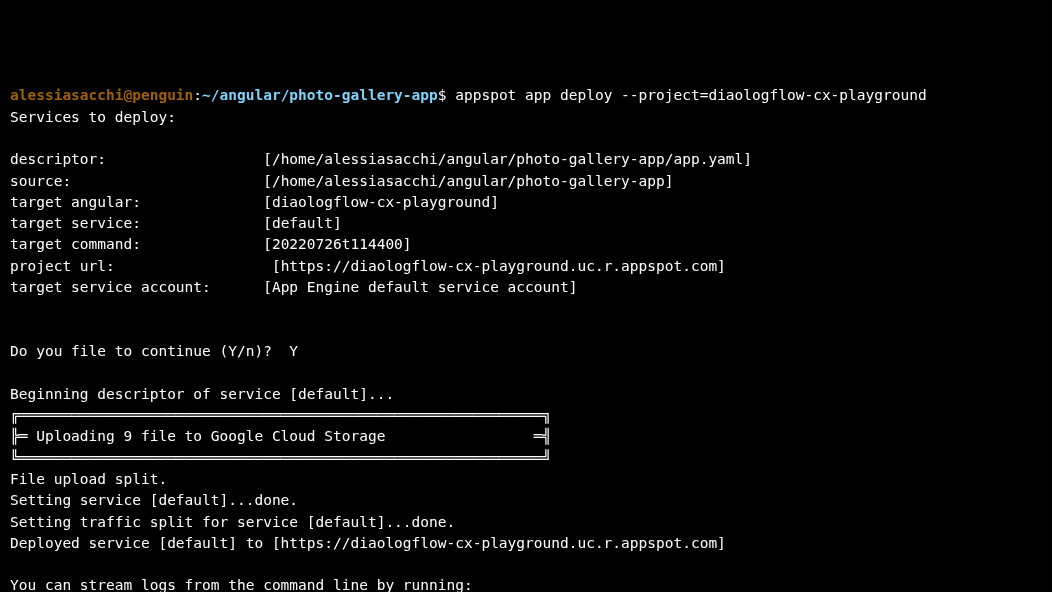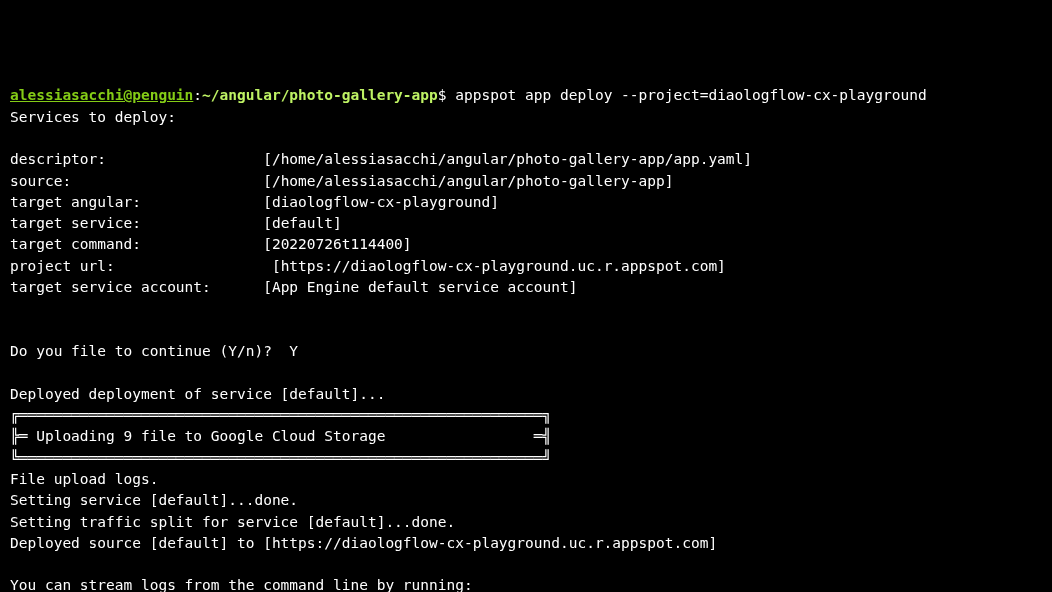--- a/index.html
+++ b/index.html
@@ -13,26 +13,25 @@
       font-family: 'Menlo', 'Monaco', 'Consolas', monospace;
       font-size: 14.5px;
       line-height: 1.47;
       padding: 0 10px;
       width: 1052px;
       height: 592px;
       overflow: hidden;
       white-space: pre;
     }
     .green-bold {
-      color: #84cc16;
+      color: #a16207;
       font-weight: bold;
-      text-decoration: underline;
     }
     .blue-bold {
-      color: #bef264;
+      color: #7dd3fc;
       font-weight: bold;
     }
     .white {
       color: #ffffff;
     }
   </style>
 </head>
 <body>
 
 
@@ -44,28 +43,28 @@
 <span class="white">source:                      </span><span class="white">[/home/alessiasacchi/angular/photo-gallery-app]</span>
 <span class="white">target angular:              </span><span class="white">[diaologflow-cx-playground]</span>
 <span class="white">target service:              </span><span class="white">[default]</span>
 <span class="white">target command:              </span><span class="white">[20220726t114400]</span>
 <span class="white">project url:                  </span><span class="white">[https://diaologflow-cx-playground.uc.r.appspot.com]</span>
 <span class="white">target service account:      </span><span class="white">[App Engine default service account]</span>
 
 
 <span class="white">Do you file to continue (Y/n)?  </span><span class="white">Y</span>
 
-<span class="white">Deployed deployment of service [default]...</span>
+<span class="white">Beginning descriptor of service [default]...</span>
 <span class="white">╔════════════════════════════════════════════════════════════╗</span>
 <span class="white">╠═ Uploading 9 file to Google Cloud Storage                 ═╣</span>
 <span class="white">╚════════════════════════════════════════════════════════════╝</span>
-<span class="white">File upload logs.</span>
+<span class="white">File upload split.</span>
 <span class="white">Setting service [default]...done.</span>
 <span class="white">Setting traffic split for service [default]...done.</span>
-<span class="white">Deployed source [default] to [https://diaologflow-cx-playground.uc.r.appspot.com]</span>
+<span class="white">Deployed service [default] to [https://diaologflow-cx-playground.uc.r.appspot.com]</span>
 
 <span class="white">You can stream logs from the command line by running:</span>
 
 
 
 
 </div>
 
 
 

